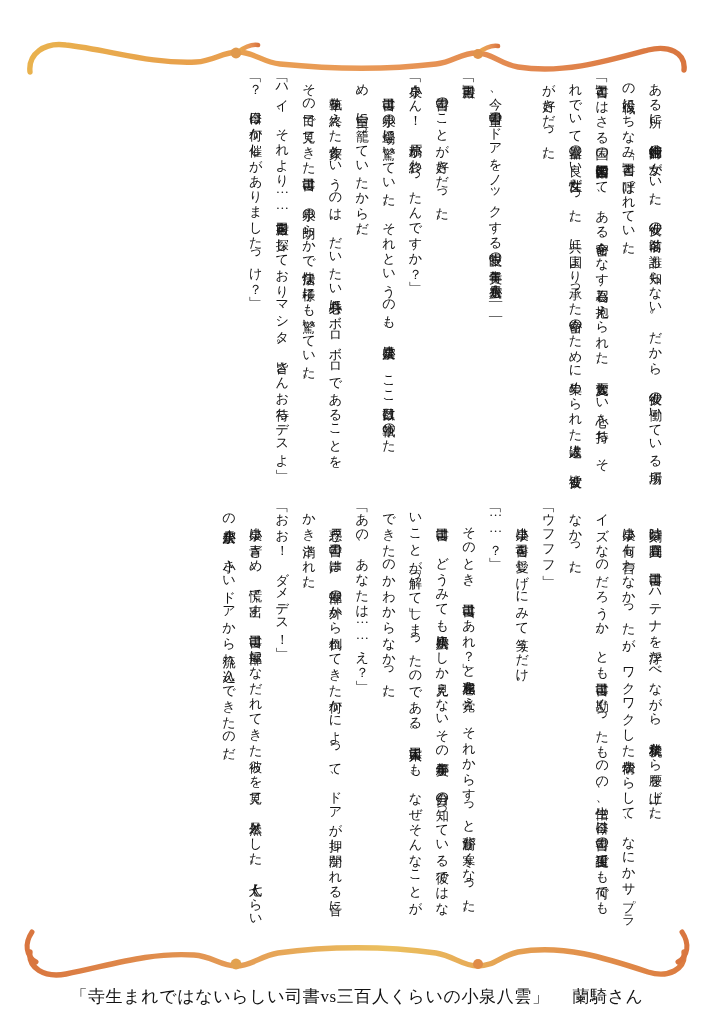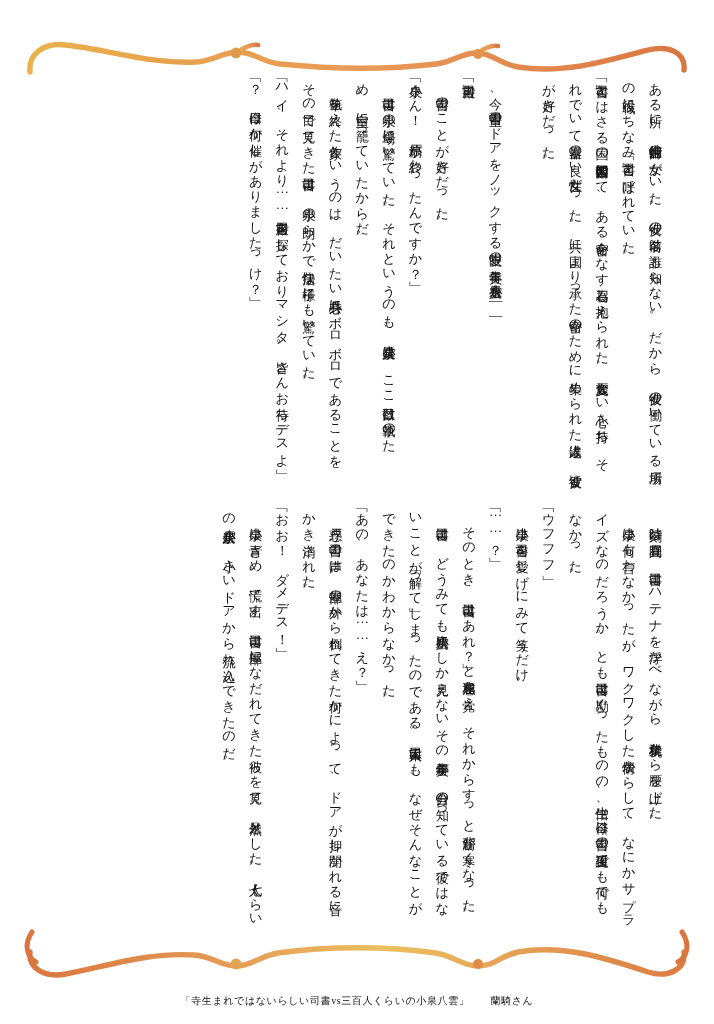--- a/index.html
+++ b/index.html
@@ -63,21 +63,21 @@
     height: 418px;
     max-width: 612px;
   }
 
   .caption {
     position: absolute;
     left: 0;
     right: 0;
     bottom: 16px;
     text-align: center;
-    font-size: 10px;
+    font-size: 17px;
     letter-spacing: 0.6px;
     color: #111;
   }
 
   .caption .author { margin-left: 18px; }
 </style>
 </head>
 <body>
 
 <div class="page">

